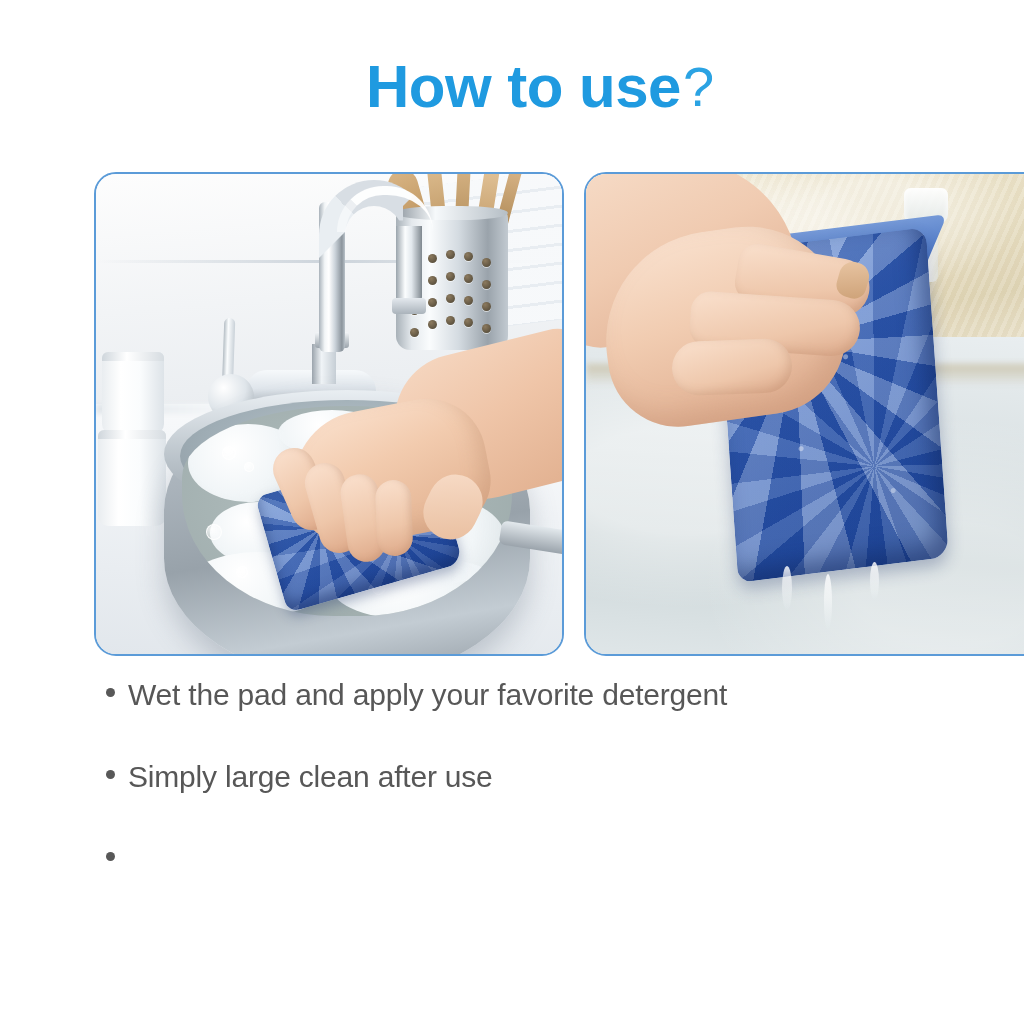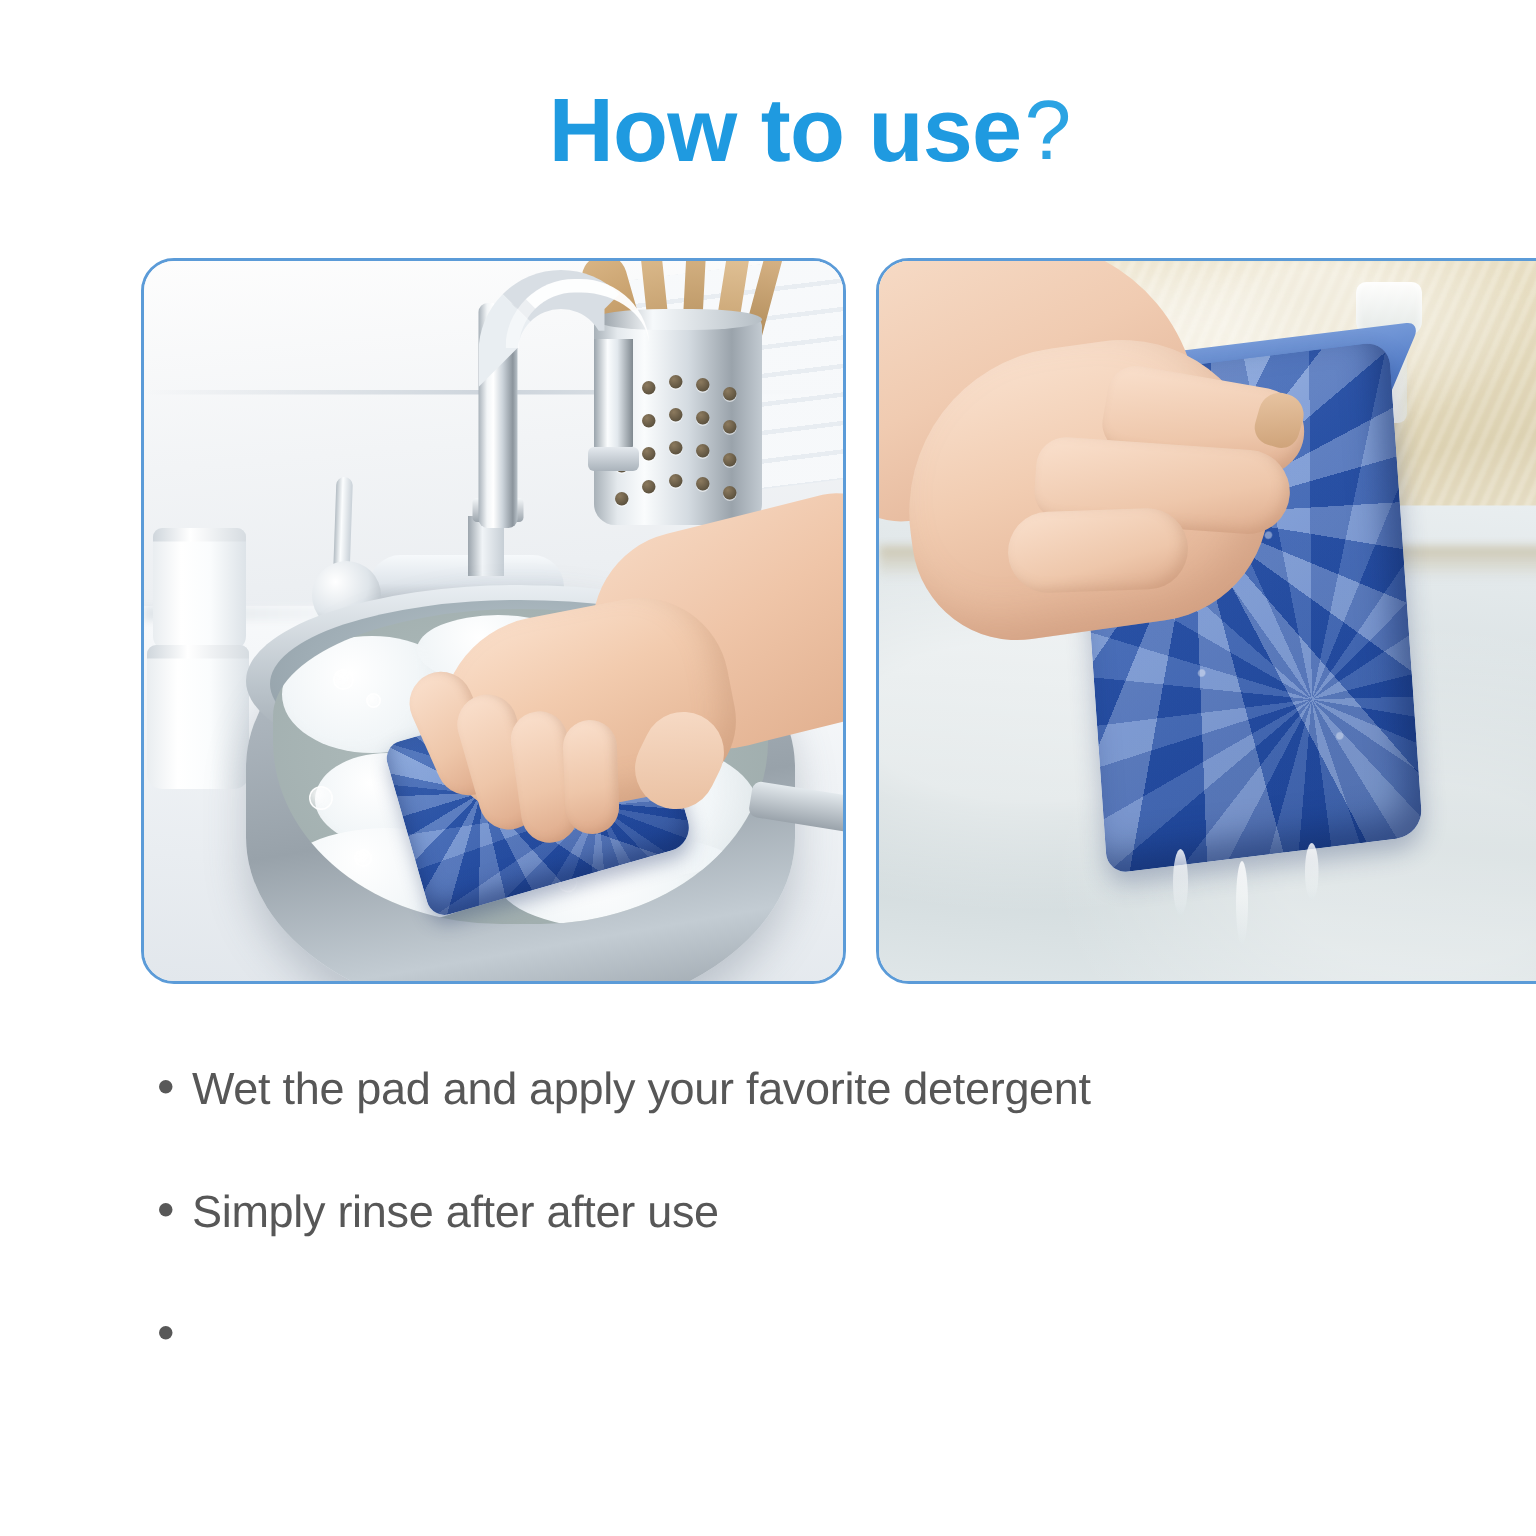--- a/index.html
+++ b/index.html
@@ -380,21 +380,21 @@
   }
   .drip {
     position: absolute;
     background: linear-gradient(180deg,rgba(255,255,255,.85),rgba(220,232,236,.15));
     border-radius: 50%;
   }
 
   
   #bullets {
     position: absolute;
-    left: 78px; top: 704px; width: 900px;
+    left: 78px; top: 672px; width: 900px;
   }
   .bullet-row {
     display: flex;
     align-items: flex-start;
     margin-bottom: 36px;
   }
   .bullet-dot {
     flex: 0 0 auto;
     width: 9px; height: 9px;
     border-radius: 50%;
@@ -534,20 +534,20 @@
     </div>
   </div>
 
   <div id="bullets">
     <div class="bullet-row">
       <span class="bullet-dot"></span>
       <span class="bullet-text">Wet the pad and apply your favorite detergent</span>
     </div>
     <div class="bullet-row">
       <span class="bullet-dot"></span>
-      <span class="bullet-text">Simply rinse after after use</span>
+      <span class="bullet-text">Simply large clean after use</span>
     </div>
     <div class="bullet-row">
       <span class="bullet-dot"></span>
     </div>
   </div>
 
 </div>
 
 </body></html>

